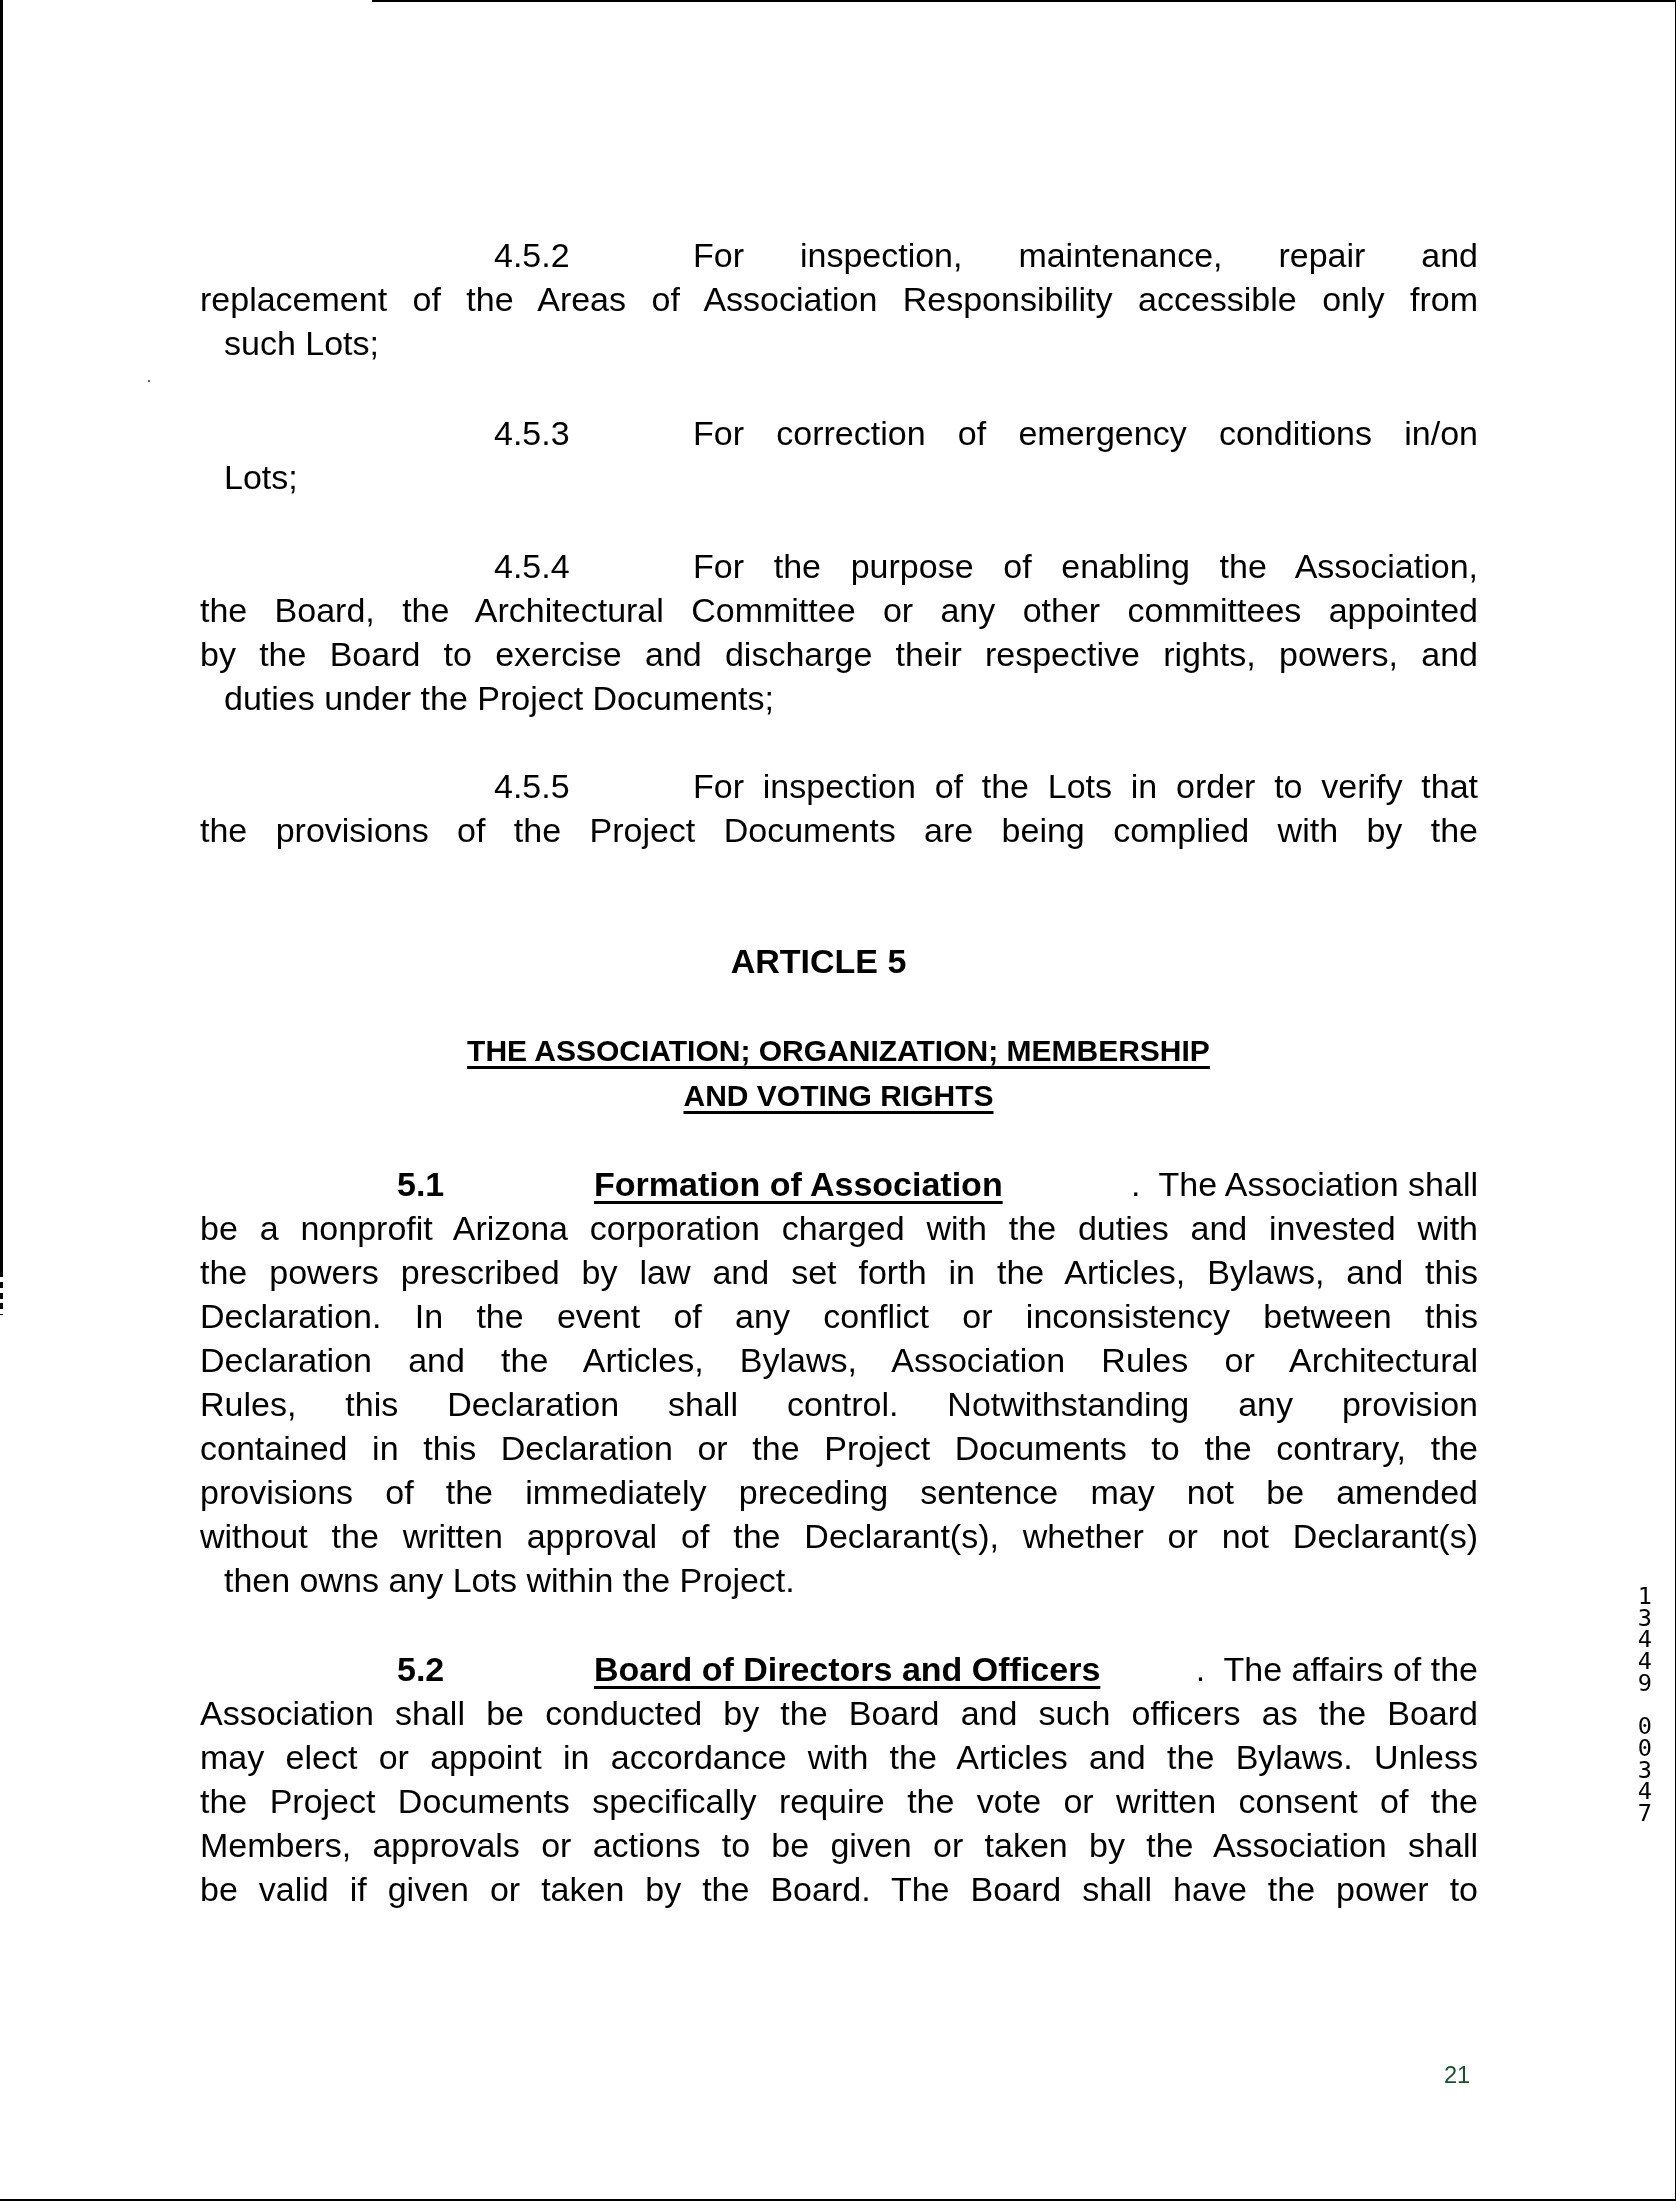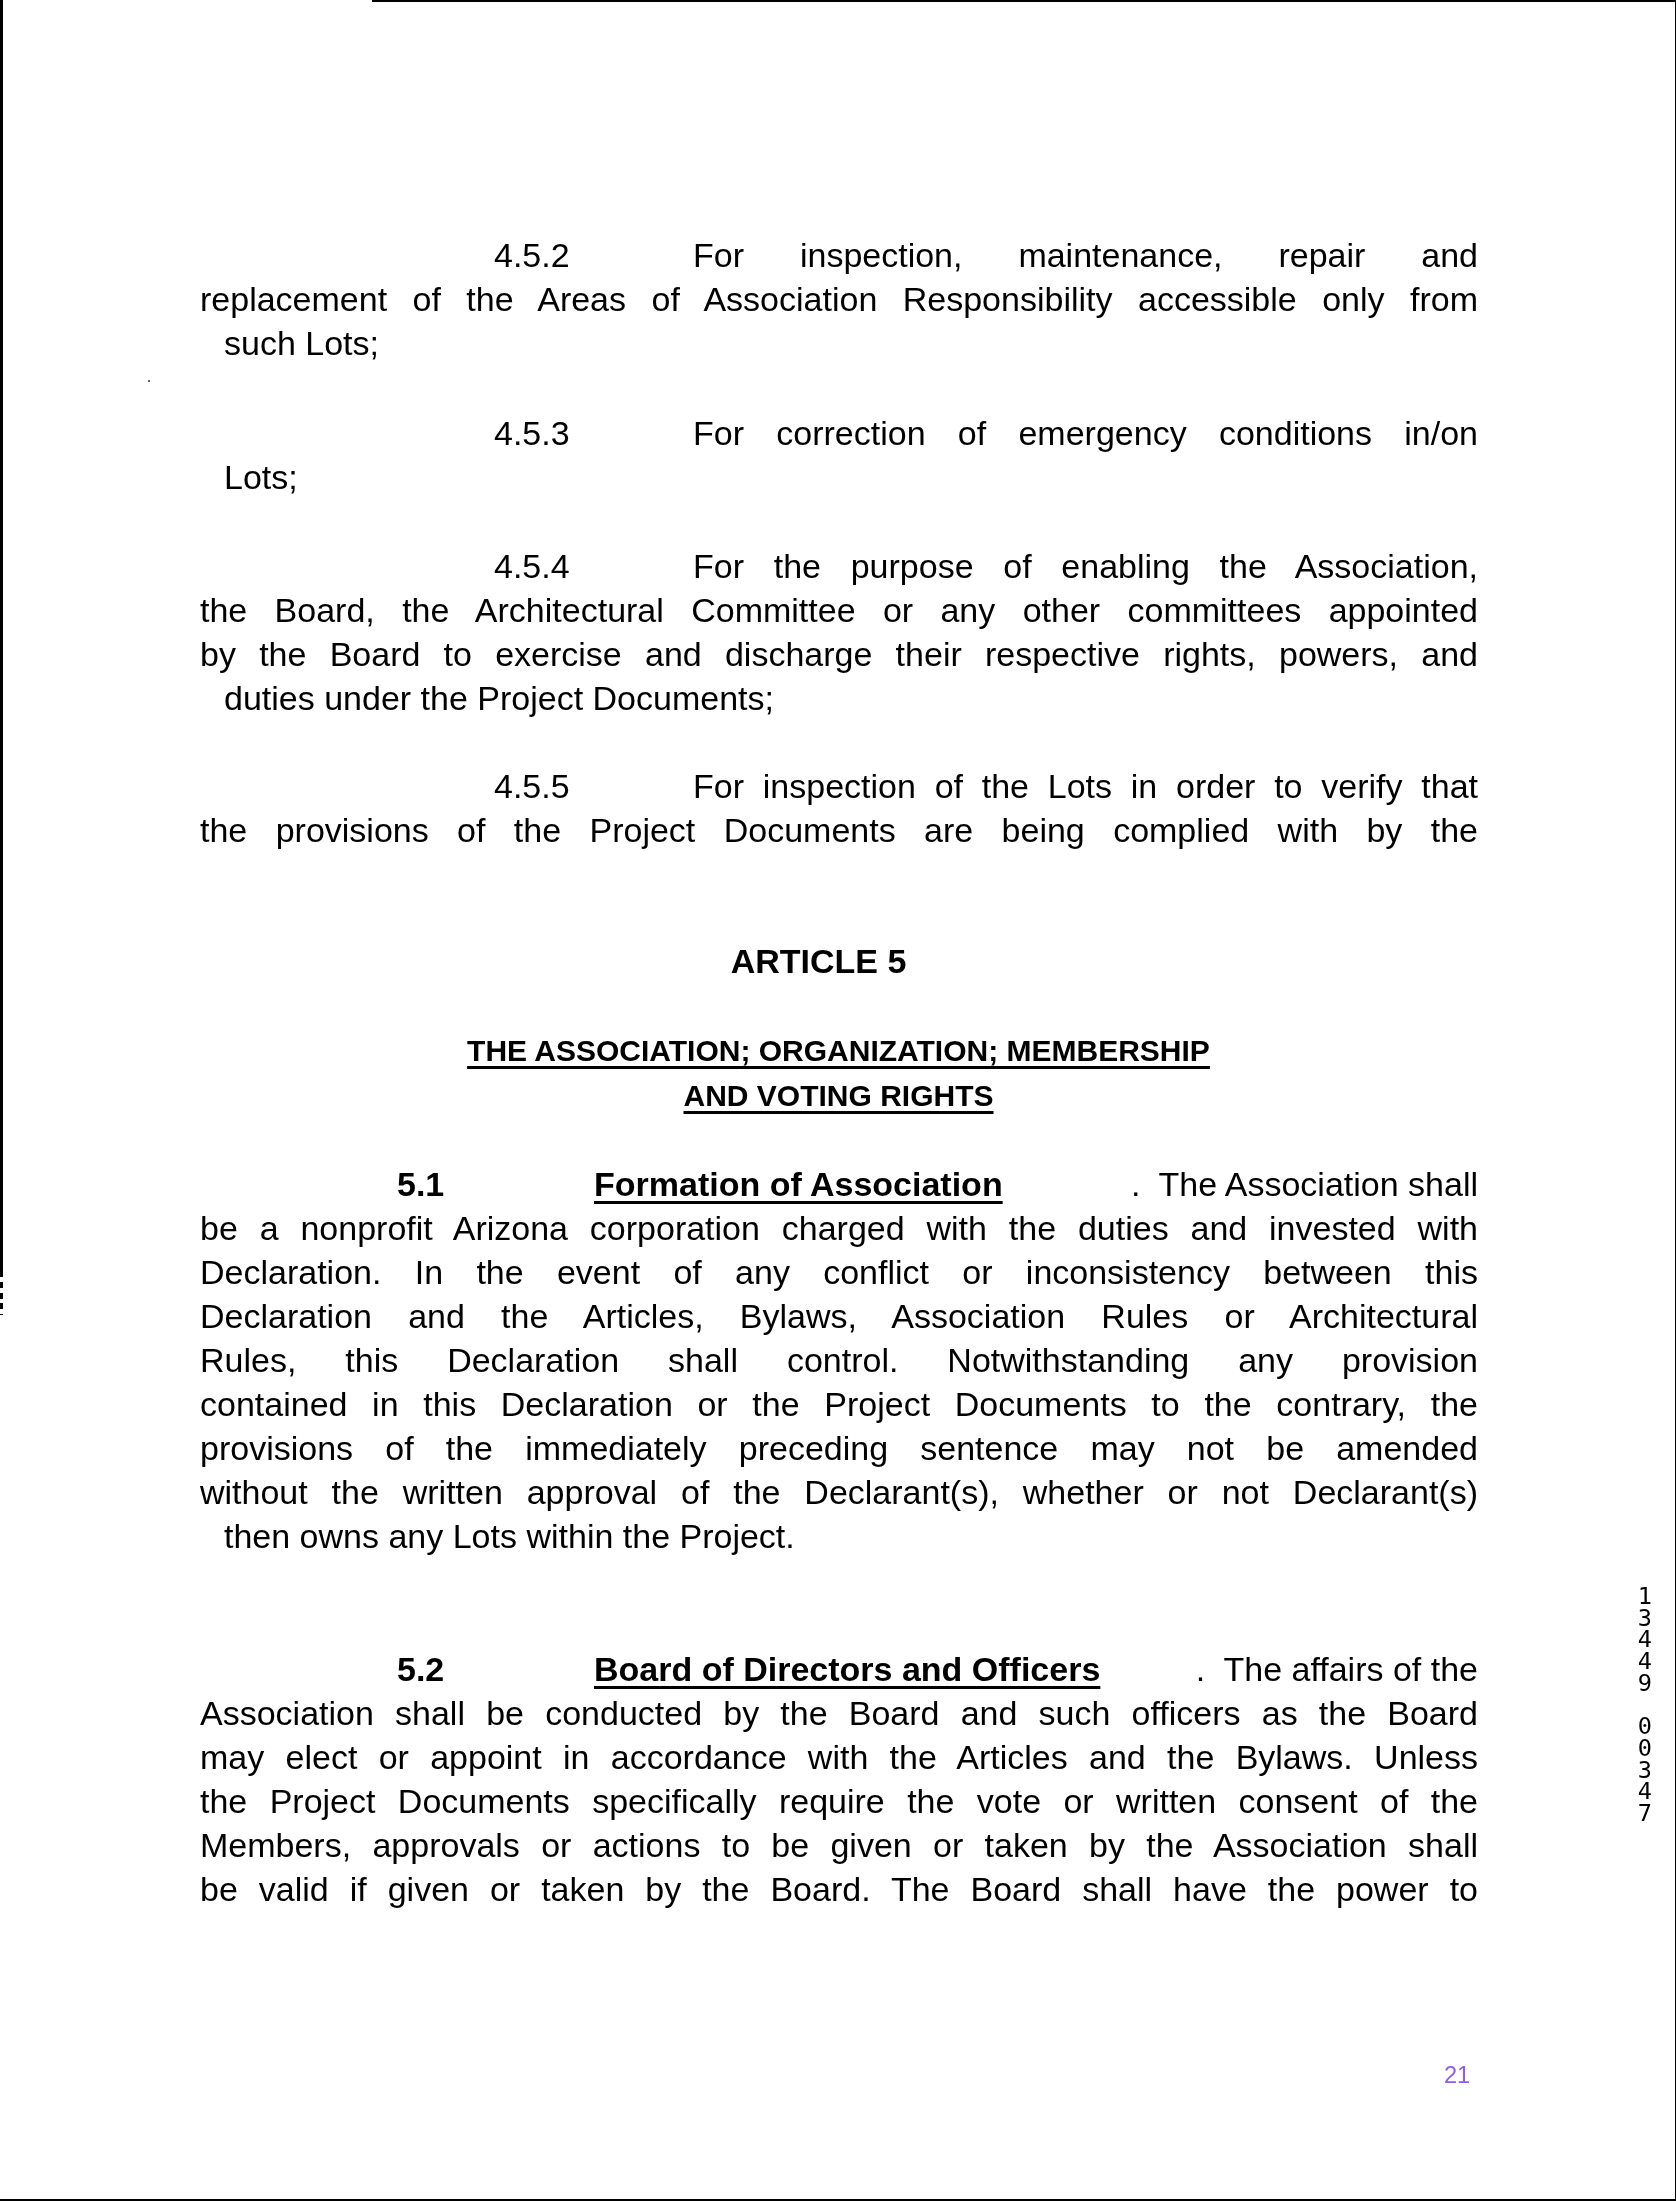--- a/index.html
+++ b/index.html
@@ -37,21 +37,21 @@
   .sec-title { font-weight: bold; text-decoration: underline; text-decoration-thickness: 3px; text-underline-offset: 4.9px; }
 
   .stamp {
     position: absolute; left: 1633px; top: 1586px; width: 23.6px;
     font-family: "DejaVu Sans Mono", monospace; font-size: 23.6px; line-height: 21.7px;
     text-align: center; color: #000;
   }
   .stamp .gap { height: 21.7px; }
   .page-number {
     position: absolute; left: 1444px; top: 2062px;
-    font-size: 23.6px; color: #8b5cf6;
+    font-size: 23.6px; color: #14532d;
   }
   .speck { position: absolute; left: 148px; top: 380px; width: 2px; height: 2px; background: #666; }
 </style>
 </head>
 <body>
 
 <div class="page">
   <div class="border-top"></div>
   <div class="border-left"></div>
   <div class="border-left-dash"></div>
@@ -102,20 +102,21 @@
 
   <div class="para" style="top:1162px;">
     <div class="first-line">
       <span class="lead">
         <span class="sec-num">5.1</span>
         <span class="sec-title">Formation of Association</span>
       </span>
       <span style="white-space:pre;">.  The Association shall</span>
     </div>
     <div class="just">be a nonprofit Arizona corporation charged with the duties and invested with</div>
+    <div class="just">the powers prescribed by law and set forth in the Articles, Bylaws, and this</div>
     <div class="just">Declaration.  In the event of any conflict or inconsistency between this</div>
     <div class="just">Declaration and the Articles, Bylaws, Association Rules or Architectural</div>
     <div class="just">Rules, this Declaration shall control.  Notwithstanding any provision</div>
     <div class="just">contained in this Declaration or the Project Documents to the contrary, the</div>
     <div class="just">provisions of the immediately preceding sentence may not be amended</div>
     <div class="just">without the written approval of the Declarant(s), whether or not Declarant(s)</div>
     <div class="last">then owns any Lots within the Project.</div>
   </div>
 
   <div class="para" style="top:1647px;">

